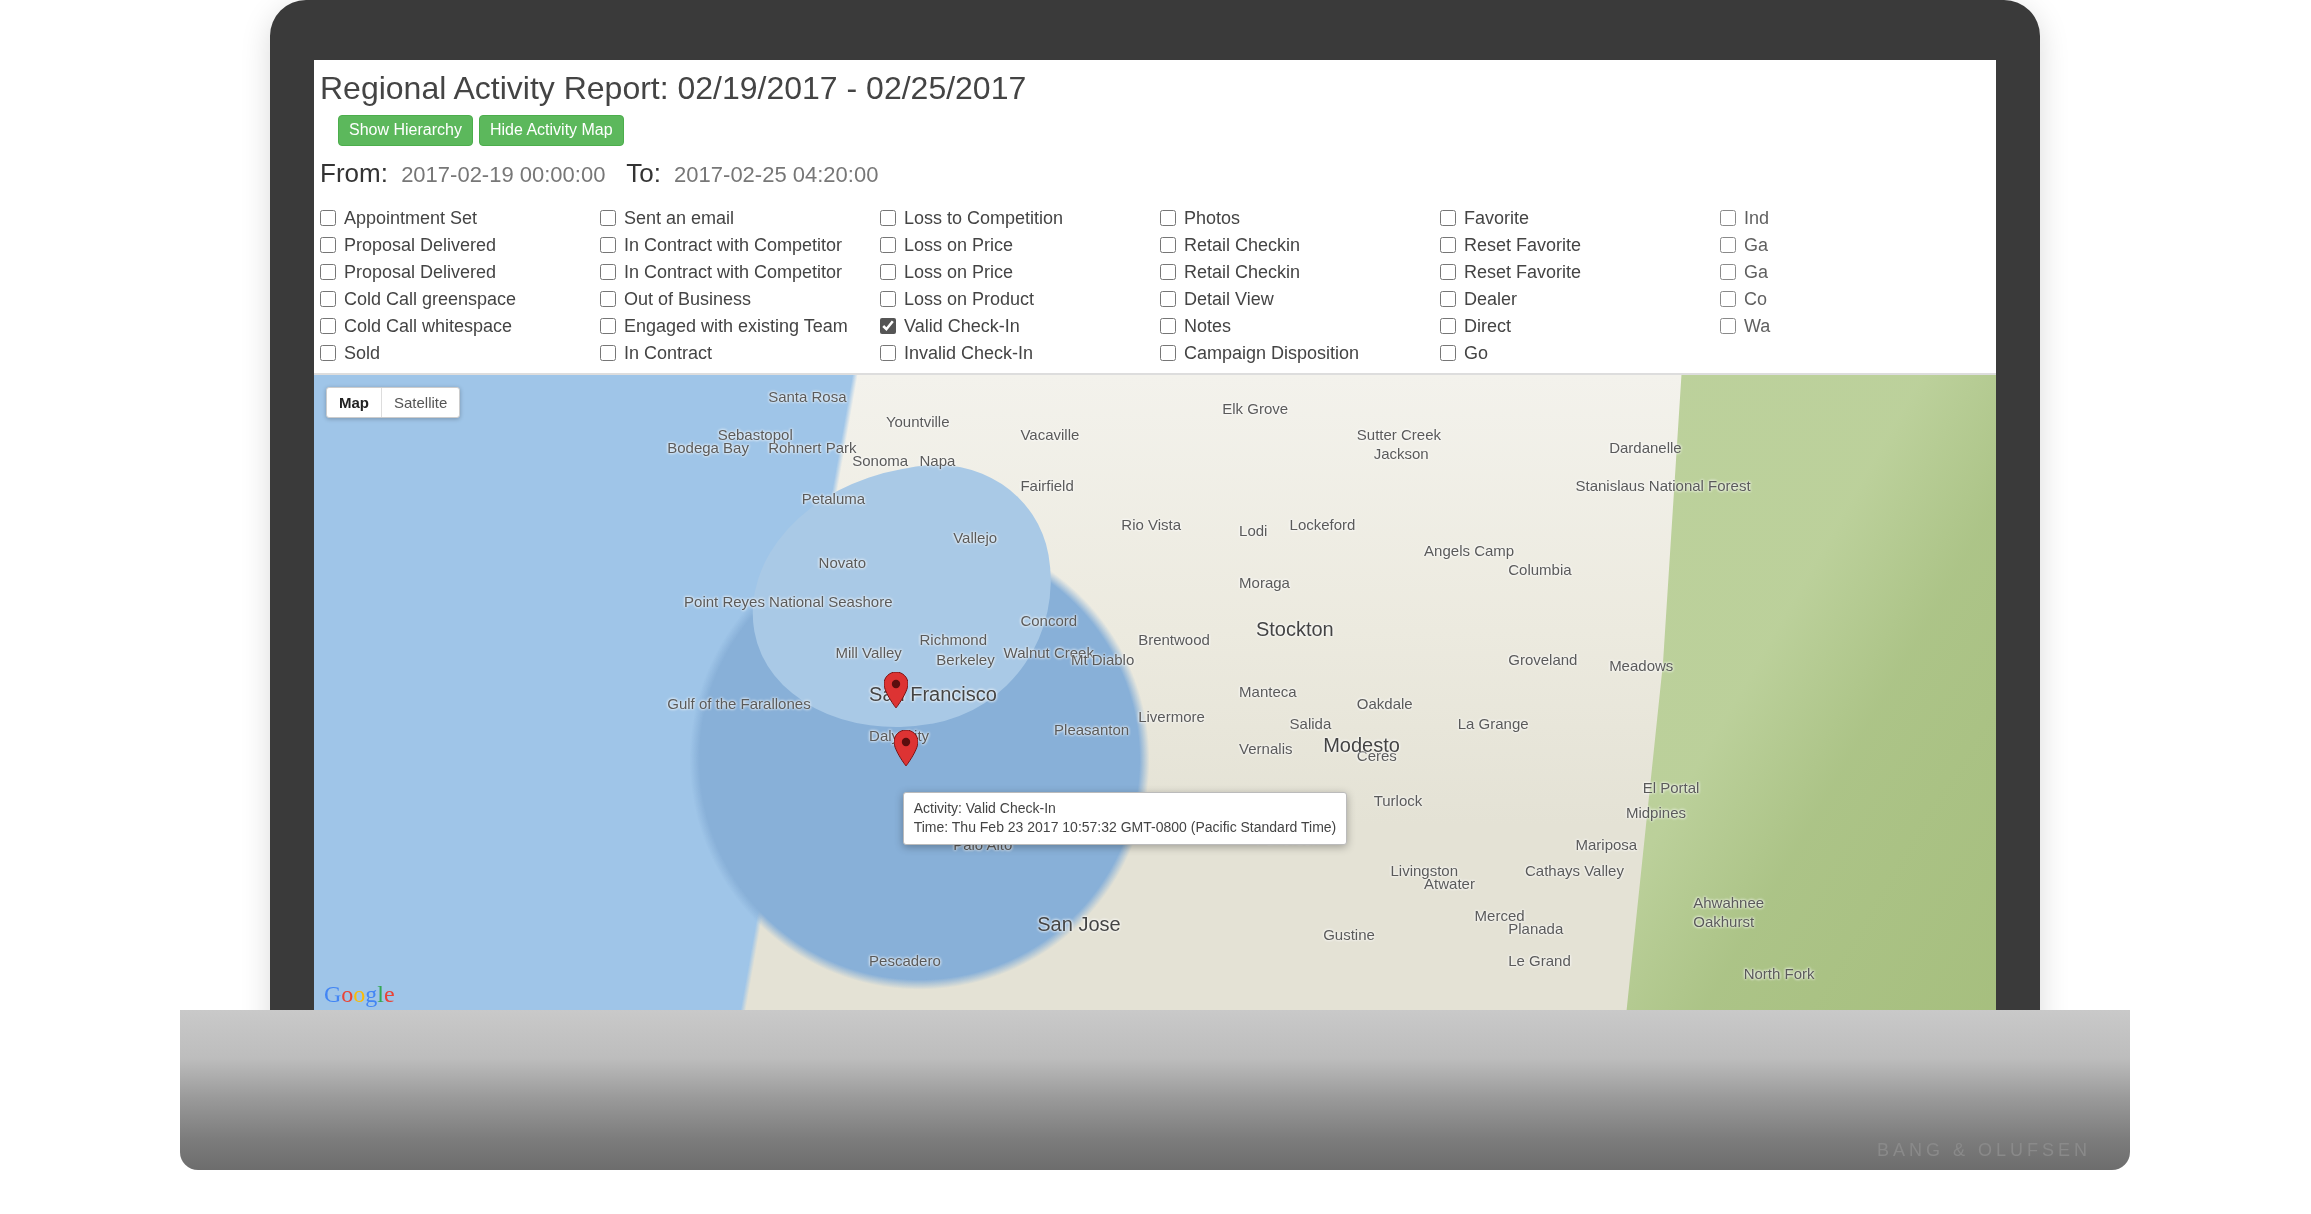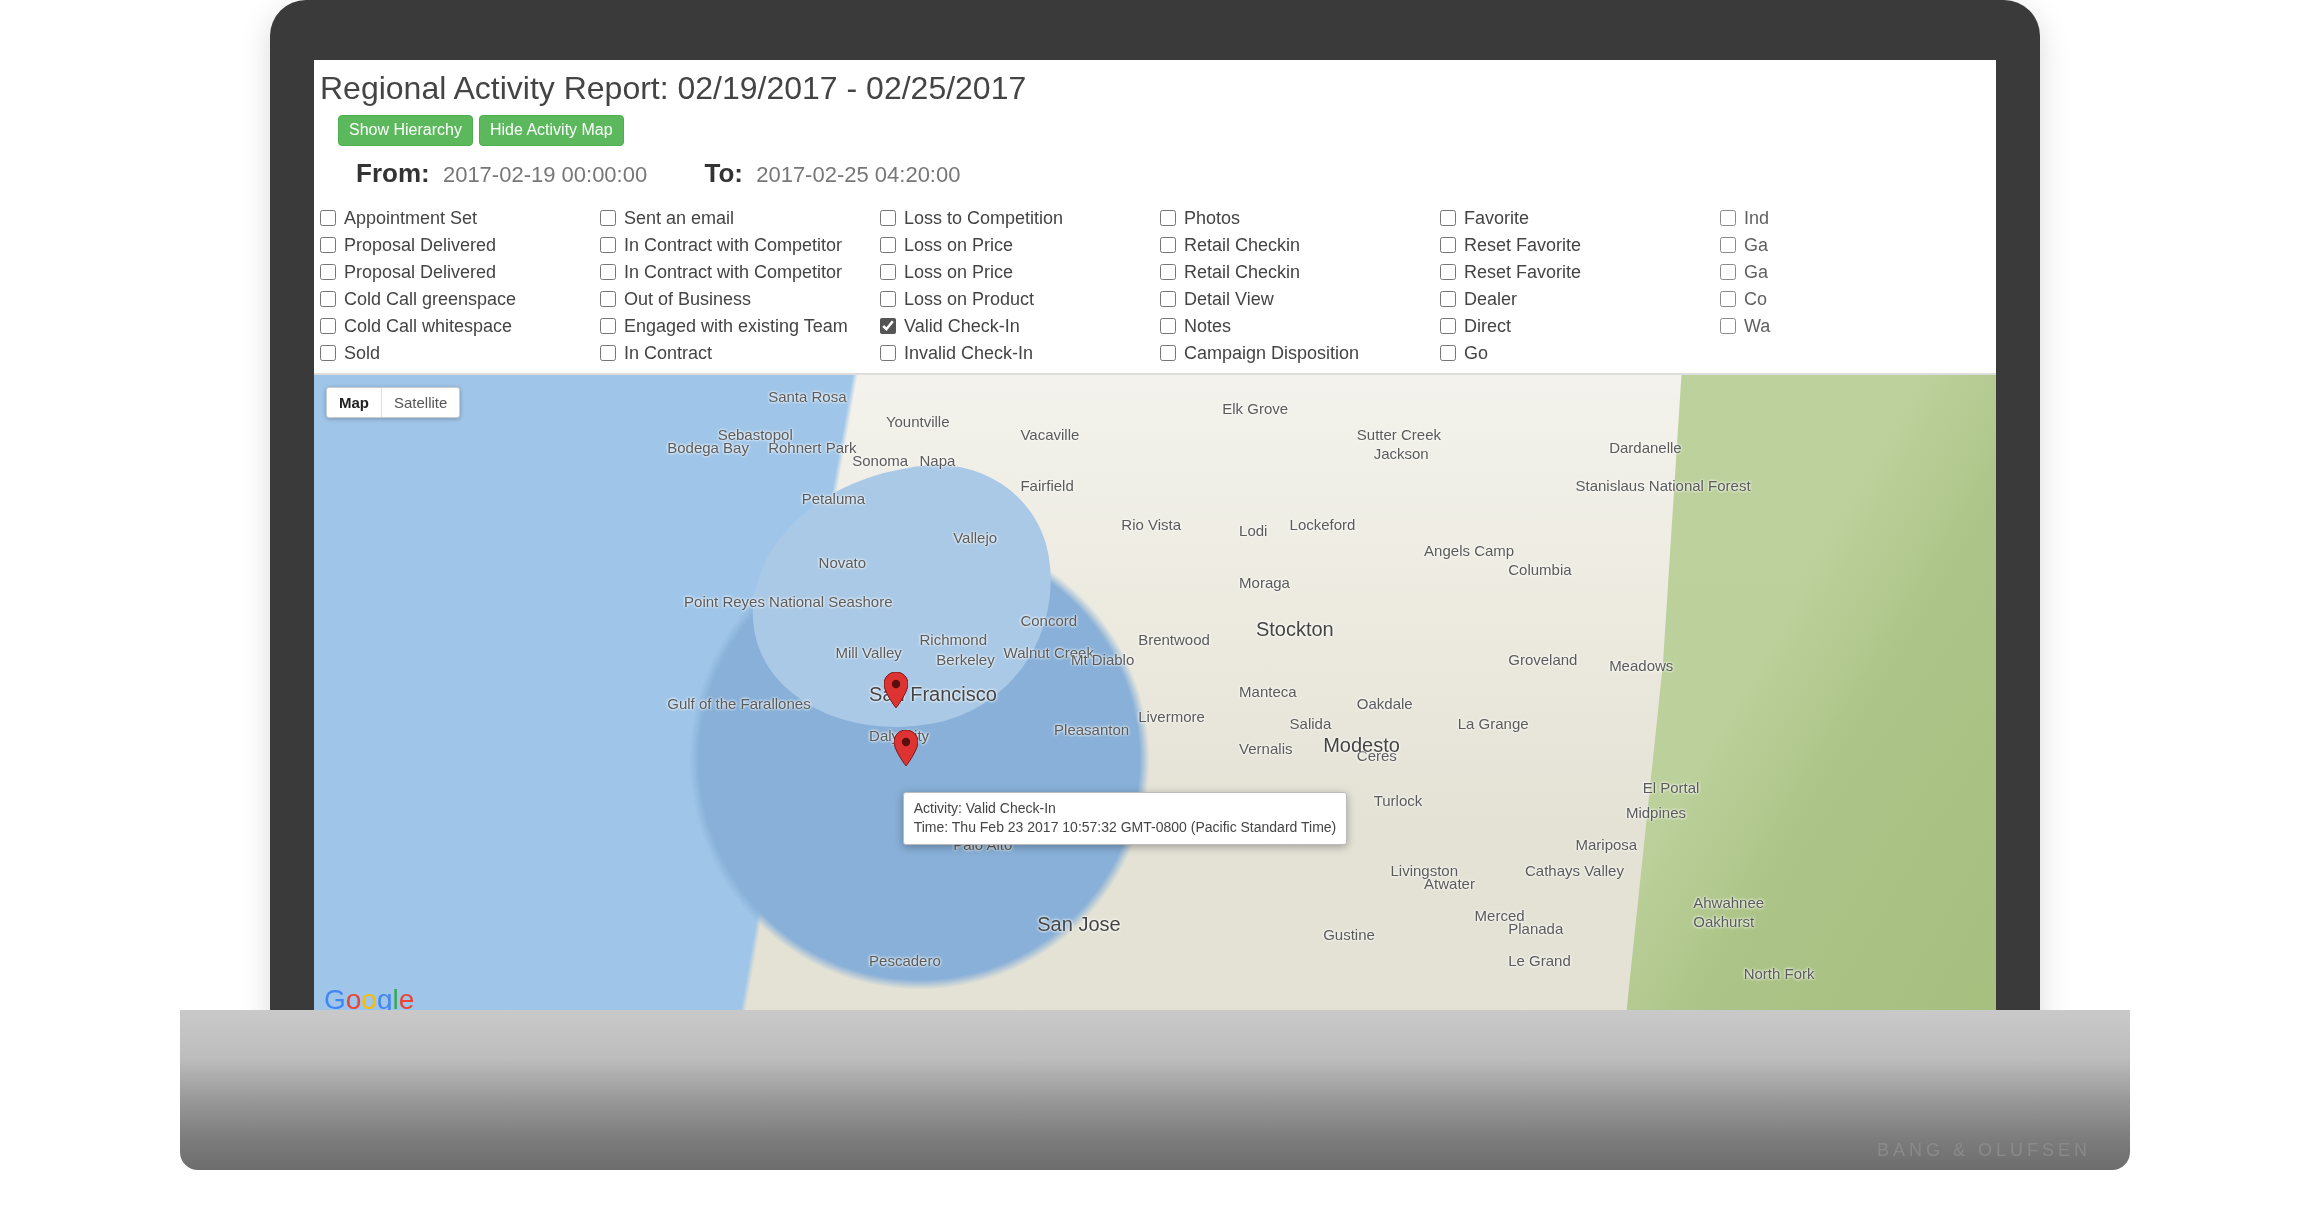--- a/index.html
+++ b/index.html
@@ -63,21 +63,21 @@
   .toolbar-row { padding: 0 6px 8px 24px; display: flex; gap: 6px; }
   .btn {
     display: inline-block; padding: 4px 10px; font-size: 16px;
     color: #fff; border-radius: 4px; border: 1px solid rgba(0,0,0,0.15);
     cursor: pointer; line-height: 1.3;
   }
   .btn-green { background: #5cb85c; border-color: #4cae4c; }
   .btn-red   { background: #d9534f; border-color: #d43f3a; }
 
   .date-row { padding: 4px 6px 6px 6px; font-size: 26px; color: #333; }
-  .date-row .label { font-weight: 700; margin-right: 6px; margin-left: 36px; }
+  .date-row .label { font-weight: 400; margin-right: 6px; }
   .date-row .val { color: #777; font-size: 22px; margin-right: 14px; }
 
   .filter-panel {
     padding: 10px 6px 6px 6px;
     border-bottom: 2px solid #ddd;
   }
   .filter-grid {
     display: grid;
     grid-template-columns: repeat(6, 1fr);
     column-gap: 10px;
@@ -115,22 +115,22 @@
     position: absolute; left: 12px; top: 12px;
     background: #fff; border: 1px solid #ccc; border-radius: 3px;
     box-shadow: 0 1px 4px rgba(0,0,0,0.25);
     display: flex; overflow: hidden; font-size: 15px;
   }
   .map-type-toggle .opt { padding: 6px 12px; color: #555; cursor: pointer; }
   .map-type-toggle .opt.active { font-weight: 600; color: #222; }
   .map-type-toggle .opt + .opt { border-left: 1px solid #ddd; }
 
   .map-attrib {
-    position: absolute; left: 10px; bottom: 0;
-    font-size: 28px; font-family: Liberation Sans, sans-serif;
+    position: absolute; left: 10px; bottom: 8px;
+    font-size: 24px; font-family: Liberation Serif, serif;
   }
   .map-attrib span:nth-child(1){color:#4285F4;}
   .map-attrib span:nth-child(2){color:#EA4335;}
   .map-attrib span:nth-child(3){color:#FBBC05;}
   .map-attrib span:nth-child(4){color:#4285F4;}
   .map-attrib span:nth-child(5){color:#34A853;}
   .map-attrib span:nth-child(6){color:#EA4335;}
 
   .city-label {
     position: absolute; font-size: 15px; color: #5a5a5a;

